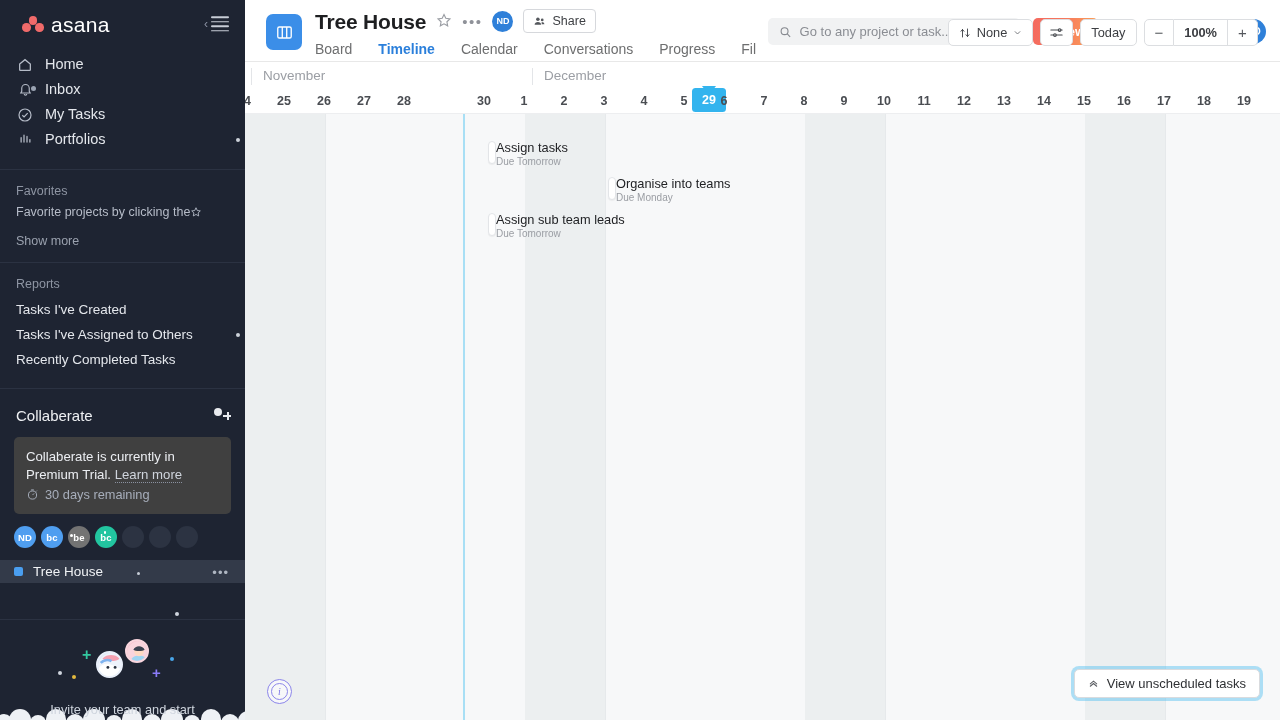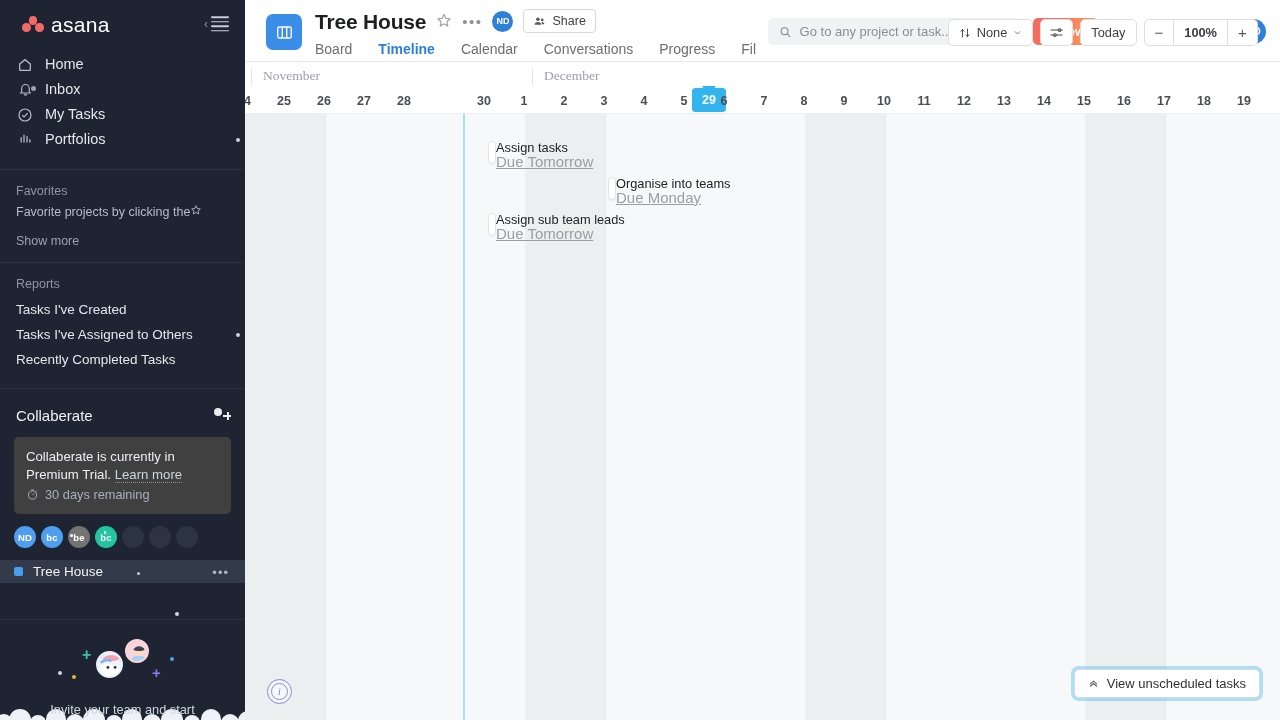--- a/index.html
+++ b/index.html
@@ -62,21 +62,21 @@
   .edge-dot {
     position: absolute; right: 5px; top: 50%; transform: translateY(-50%);
     width: 4px; height: 4px; border-radius: 50%; background: #cdd2da;
   }
   .sb-divider { height: 1px; background: #2b3242; margin: 7px 0 0; }
 
   .sb-section-title {
     font-size: 12.5px; color: #8e95a3; padding: 14px 16px 6px;
     position: relative; display: flex; align-items: center;
   }
-  .sb-hint { font-size: 12.5px; color: #b6bcc8; padding: 0 16px 0; line-height: 16px; display: flex; }
+  .sb-hint { font-size: 12.5px; color: #b6bcc8; padding: 0 16px 0; line-height: 16px; display: flex; align-items: center;}
   .sb-showmore { font-size: 12.5px; color: #9aa1ae; padding: 14px 16px 0; cursor: pointer; }
   .sb-item {
     font-size: 13.5px; color: #e4e7ec; padding: 0 16px; height: 25px;
     display: flex; align-items: center; cursor: pointer; position: relative;
   }
 
   .collab-head {
     font-size: 15px; color: #eef0f3; padding: 0 16px; height: 24px;
     display: flex; align-items: center; justify-content: space-between; cursor: pointer;
   }
@@ -211,21 +211,21 @@
     -webkit-background-clip: text; background-clip: text; color: transparent;
   }
   .top-av {
     width: 25px; height: 25px; border-radius: 50%; background: #2f80d9;
     color: #fff; font-size: 10px; font-weight: 700;
     display: flex; align-items: center; justify-content: center; cursor: pointer;
   }
 
   
   .datehdr { height: 52px; position: relative; background: #fff; border-bottom: 1px solid #edeef0; }
-  .month-row { height: 26px; position: relative; font-family: Liberation Serif, serif; }
+  .month-row { height: 26px; position: relative; }
   .month-lbl {
     position: absolute; top: 6px; font-size: 13.5px; color: #9b9ea4;
     padding-left: 11px; border-left: 1px solid #e3e5e8; height: 17px; line-height: 16px;
   }
   .day-row { height: 25px; position: relative; }
   .day-cell {
     position: absolute; top: 0; width: 40px; height: 25px;
     display: flex; align-items: center; justify-content: center;
     font-size: 12.5px; color: #4a4d52; font-weight: 600;
   }
@@ -248,21 +248,21 @@
     position: absolute; display: flex; align-items: flex-start; 
     cursor: pointer;
   }
   .task-pill {
     width: 8px; height: 23px; border-radius: 4px; background: #fff;
     border: 1px solid #e3e5e8; flex: 0 0 8px; margin-top: 1px;
     box-shadow: 0 1px 1px rgba(0,0,0,.05);
   }
   .task-txt { padding-top: 0px; }
   .task-name { font-size: 12.8px; color: #222326; line-height: 15px; font-weight: 400; white-space: nowrap; }
-  .task-due { font-size: 15px; color: #9a9da3; line-height: 14px; white-space: nowrap; text-decoration: underline; }
+  .task-due { font-size: 10px; color: #9a9da3; line-height: 14px; white-space: nowrap; }
 
   
   .tl-toolbar {
     position: absolute; right: 22px; top: 19px;
     display: flex; align-items: center; gap: 7px; z-index: 5;
   }
   .tb-btn {
     height: 27px; background: #fff; border: 1px solid #dcdee1; border-radius: 5px;
     display: flex; align-items: center; justify-content: center; gap: 6px;
     font-size: 12.8px; color: #3c3e42; padding: 0 10px; cursor: pointer;

